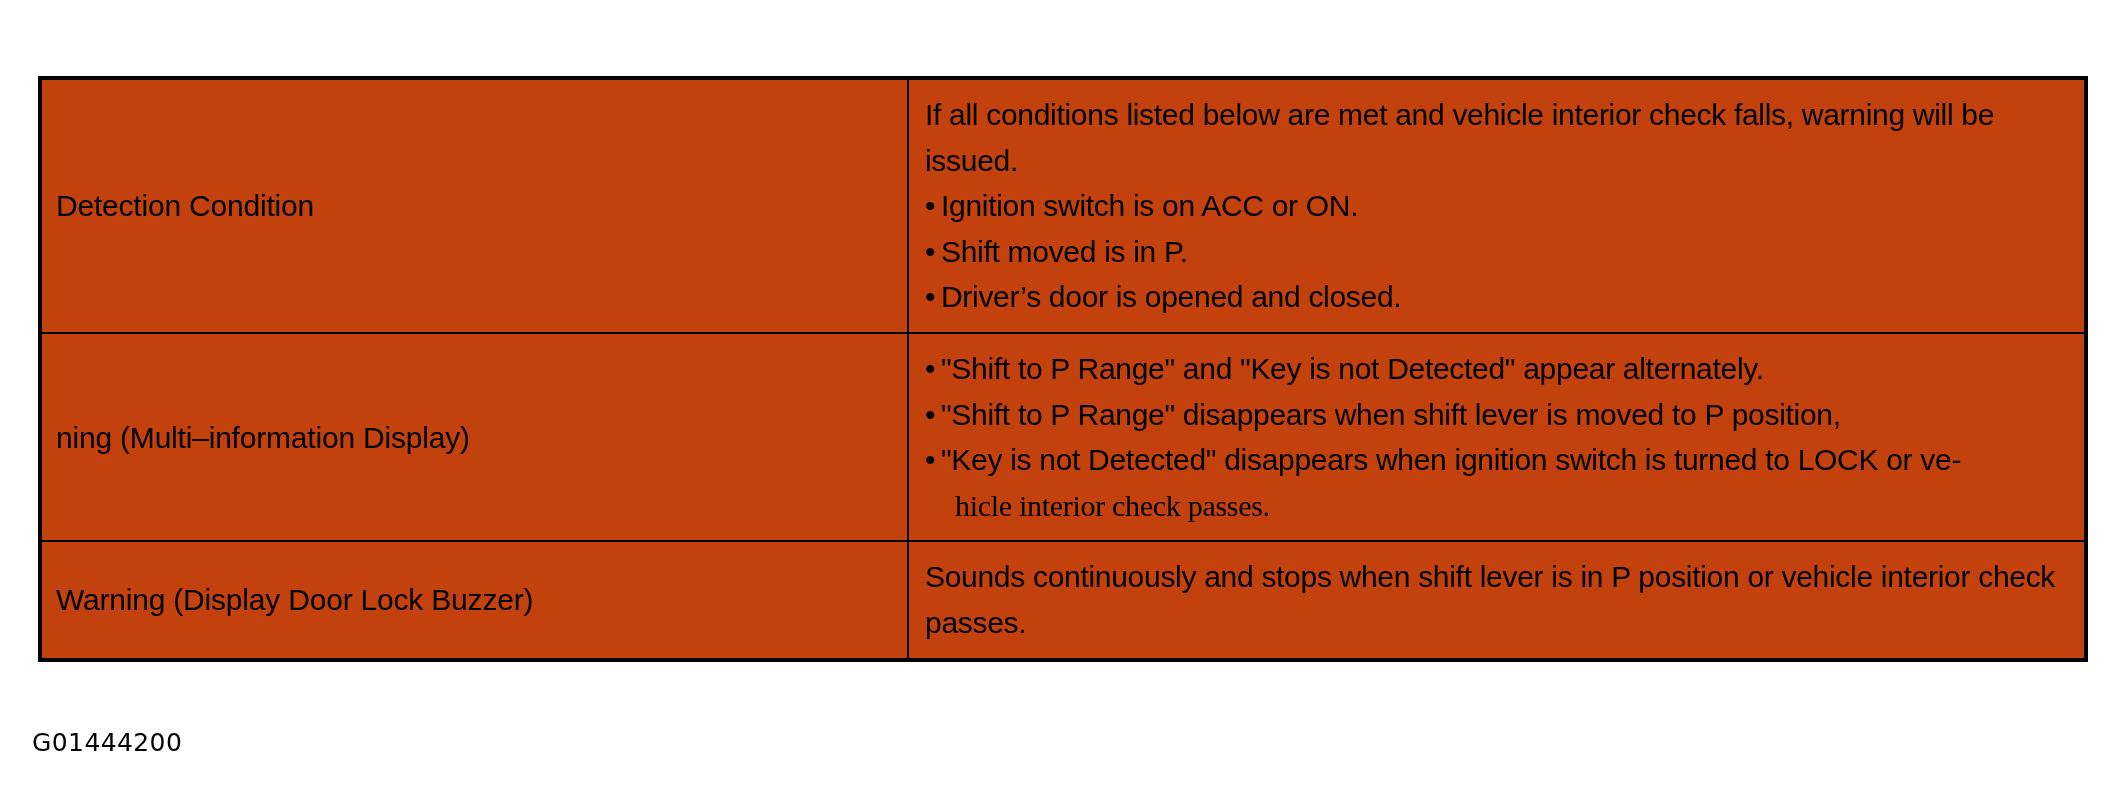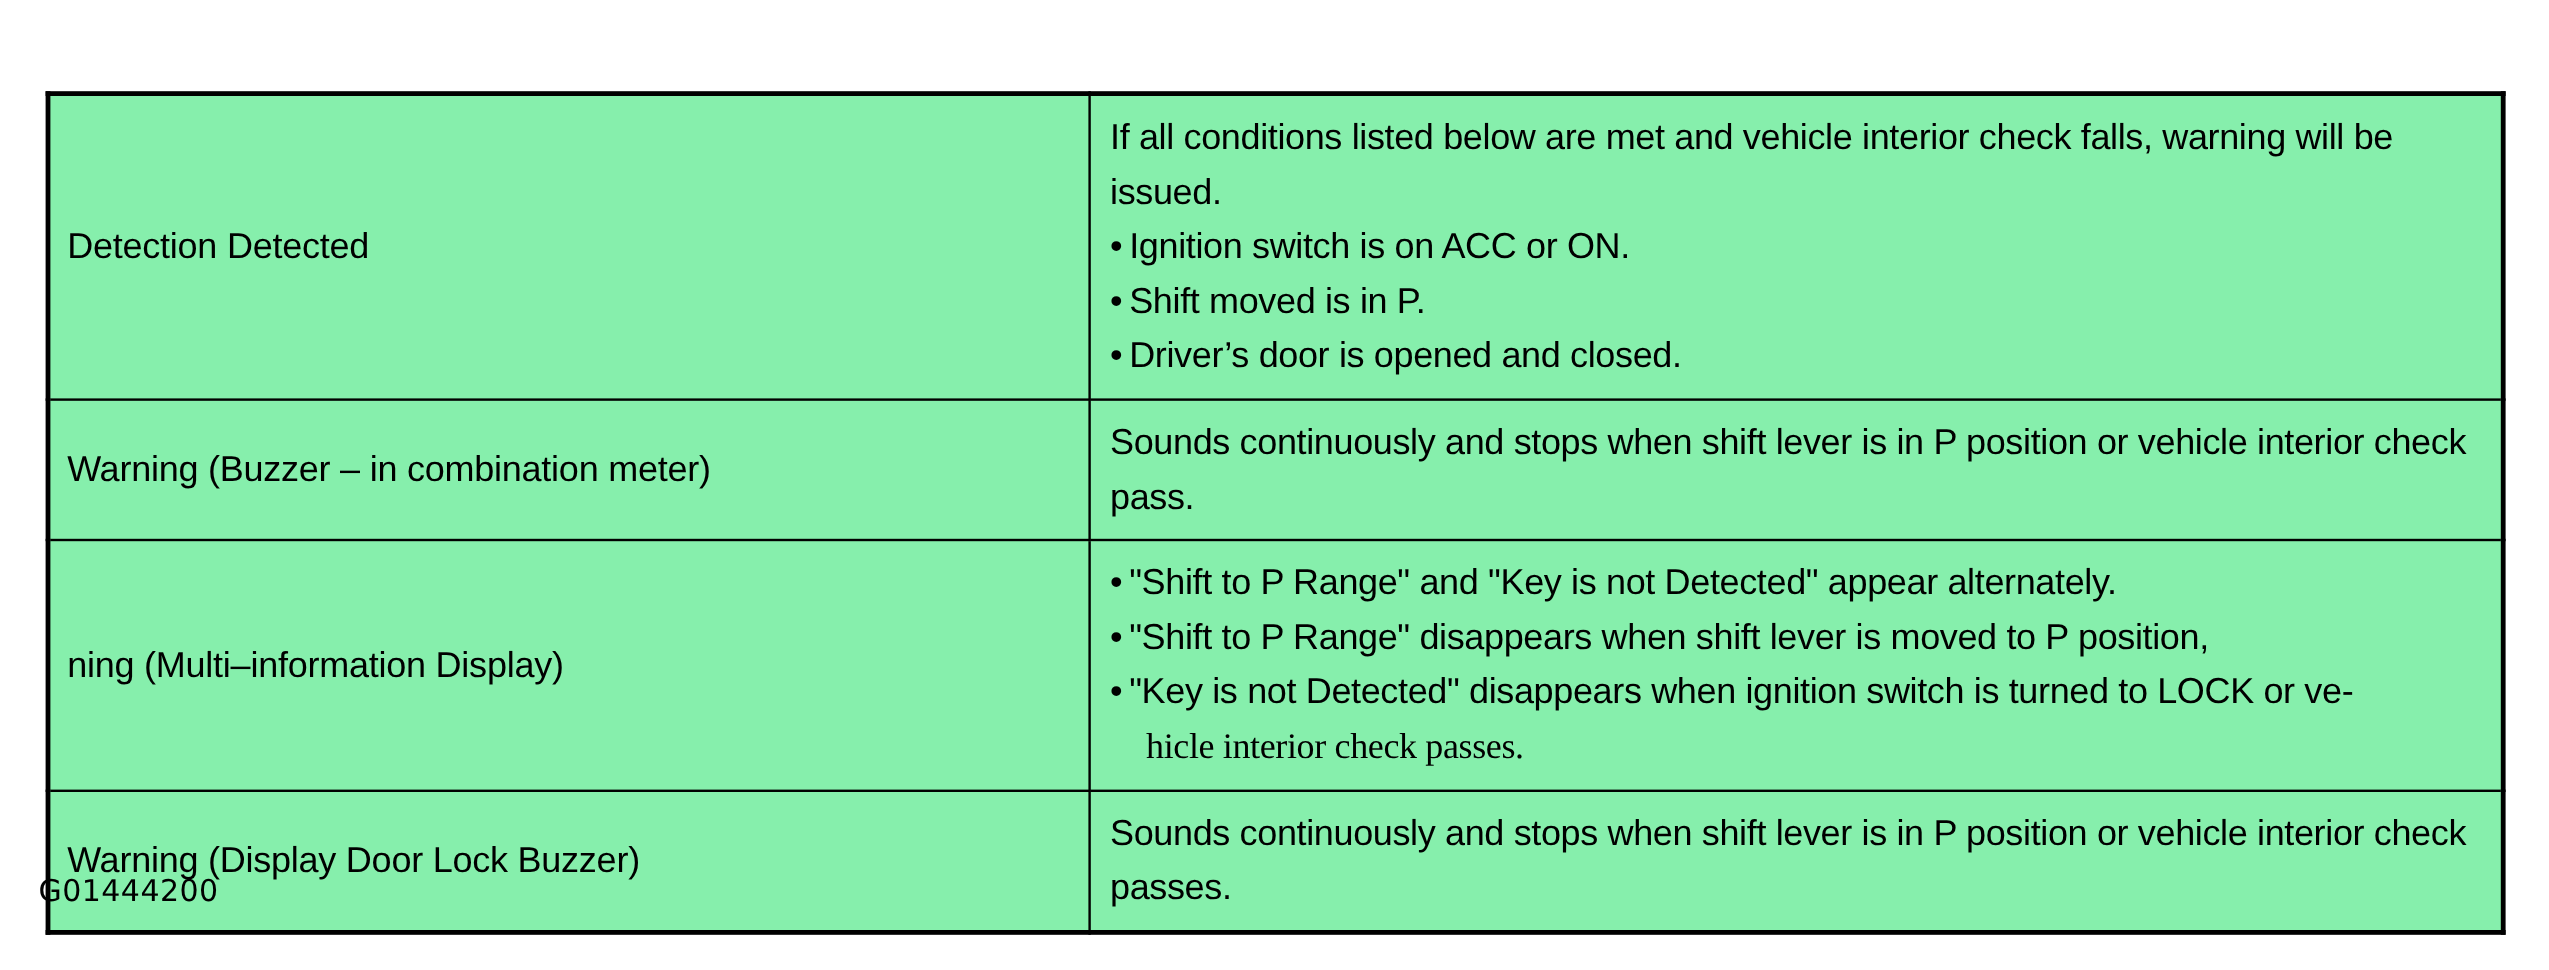--- a/index.html
+++ b/index.html
@@ -31,21 +31,21 @@
     top: 76px;
     width: 2044px;
     border-collapse: collapse;
     table-layout: fixed;
     border: 4px solid #000;
   }
   .spec-table td {
     border: 2px solid #000;
     padding: 0;
     vertical-align: middle;
-    background: #86efac;
+    background: #c2410c;
   }
   .col-label { width: 865px; }
   .col-desc  { width: 1175px; }
 
   .label-cell {
     padding: 10px 0 10px 14px;
     font-size: 30px;
     line-height: 1.30;
     letter-spacing: -0.2px;
   }
@@ -98,42 +98,32 @@
 </style>
 </head>
 <body>
 
 <div class="page">
 
   <table class="spec-table">
     <tbody>
       <tr class="row-1">
         <td class="col-label">
-          <div class="label-cell">Detection Detected</div>
+          <div class="label-cell">Detection Condition</div>
         </td>
         <td class="col-desc">
           <div class="desc-cell">
             <p class="para">If all conditions listed below are met and vehicle interior check falls, warning will be issued.</p>
             <span class="bullet-line"><span class="dot">•</span><span>Ignition switch is on ACC or ON.</span></span>
             <span class="bullet-line"><span class="dot">•</span><span>Shift moved is in P.</span></span>
             <span class="bullet-line"><span class="dot">•</span><span>Driver’s door is opened and closed.</span></span>
           </div>
         </td>
       </tr>
 
-      <tr class="row-2">
-        <td class="col-label">
-          <div class="label-cell">Warning (Buzzer – in combination meter)</div>
-        </td>
-        <td class="col-desc">
-          <div class="desc-cell">
-            <p class="para">Sounds continuously and stops when shift lever is in P position or vehicle interior check pass.</p>
-          </div>
-        </td>
-      </tr>
 
       <tr class="row-3">
         <td class="col-label">
           <div class="label-cell indented">ning (Multi–information Display)</div>
         </td>
         <td class="col-desc">
           <div class="desc-cell">
             <span class="bullet-line"><span class="dot">•</span><span>"Shift to P Range" and "Key is not Detected" appear alternately.</span></span>
             <span class="bullet-line"><span class="dot">•</span><span>"Shift to P Range" disappears when shift lever is moved to P position,</span></span>
             <span class="bullet-line"><span class="dot">•</span><span>"Key is not Detected" disappears when ignition switch is turned to LOCK or ve-</span></span>

